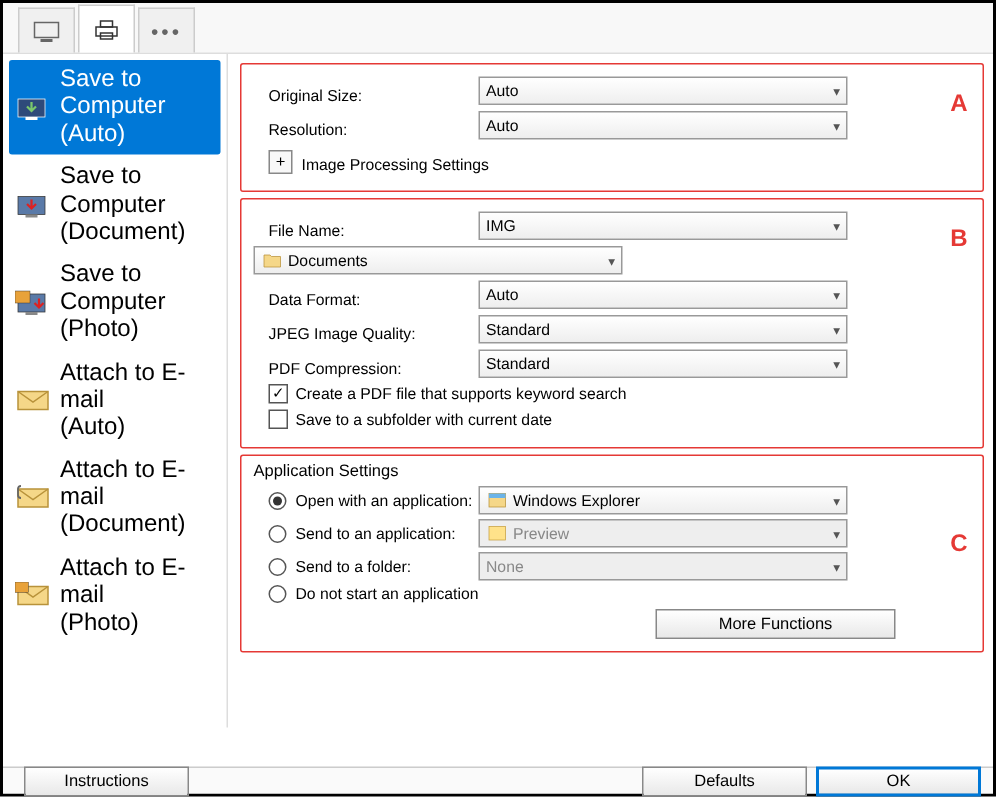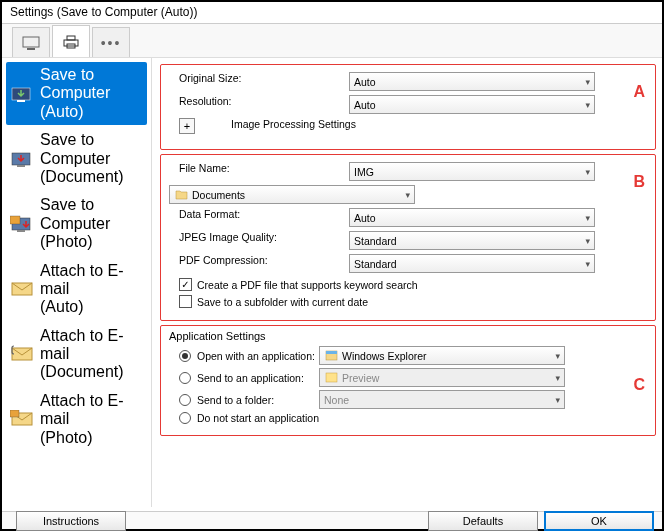--- a/index.html
+++ b/index.html
@@ -12,21 +12,21 @@
 .body { display: flex; height: 449px; }
 .sidebar { width: 150px; border-right: 1px solid #ddd; padding: 4px; }
 .side-item { display: flex; align-items: center; padding: 4px 4px; margin-bottom: 2px; cursor: pointer; border-radius: 2px; }
 .side-item.active { background: #0078d7; color: #fff; }
 .side-item .sicon { width: 26px; height: 22px; margin-right: 6px; display: flex; align-items: center; justify-content: center; }
 .side-item .slabel { font-size: 16px; line-height: 1.15; }
 .main { flex: 1; padding: 6px 6px 6px 8px; position: relative; }
 .group { border: 1px solid #e53935; border-radius: 2px; margin-bottom: 4px; padding: 4px 8px 8px 8px; position: relative; }
 .group .letter { position: absolute; right: 10px; top: 18px; color: #e53935; font-weight: bold; font-size: 16px; }
 .fieldset-label { font-size: 11px; margin-bottom: 4px; color: #000; }
-.row { display: flex; align-items: flex-start; margin: 3px 0; min-height: 20px; gap: 30px; }
+.row { display: flex; align-items: flex-end; margin: 3px 0; min-height: 20px; }
 .row .label { width: 150px; font-size: 10.5px; padding-left: 10px; }
 .row .control { flex: 1; }
 .select { width: 246px; height: 19px; border: 1px solid #999; background: linear-gradient(#fff,#eee); font-size: 10.5px; padding: 1px 4px; display: flex; align-items: center; justify-content: space-between; cursor: pointer; }
 .select.disabled { background: #eee; color: #888; }
 .select .chev { font-size: 9px; color: #555; }
 .plusbox { width: 16px; height: 16px; border: 1px solid #888; display: inline-flex; align-items: center; justify-content: center; margin-right: 6px; background: #f8f8f8; cursor: pointer; font-size: 11px; }
 .checkbox-row { padding-left: 10px; font-size: 10.5px; display: flex; align-items: center; margin: 4px 0; }
 .chk { width: 13px; height: 13px; border: 1px solid #555; margin-right: 5px; display: inline-flex; align-items: center; justify-content: center; background: #fff; cursor: pointer; font-size: 10px; line-height: 1; }
 .radio-row { display: flex; align-items: center; margin: 3px 0; }
 .radio-row .label { width: 150px; font-size: 10.5px; padding-left: 0; display: flex; align-items: center; }
@@ -38,21 +38,20 @@
 .footer { position: absolute; bottom: 0; left: 0; right: 0; height: 18px; border-top: 1px solid #ccc; display: flex; align-items: center; padding: 0 8px; background: #fafafa; }
 .footer .spacer { flex: 1; }
 .footer .btn { width: 110px; margin-left: 6px; }
 .footer .btn.primary { border: 2px solid #0078d7; }
 .icon-svg { display: block; }
 </style>
 </head>
 <body>
 
 <div class="outer">
-  <div class="titlebar">Settings (Save to Computer (Auto))</div>
 
   <div class="tabstrip">
     <div class="tab">
       <svg class="icon-svg" width="18" height="14">
           <rect x="1" y="1" width="16" height="10" fill="none" stroke="#666"></rect>
           <rect x="5" y="12" width="8" height="2" fill="#666"></rect>
         </svg>
     </div>
     <div class="tab active">
       <svg class="icon-svg" width="18" height="14">
@@ -285,20 +284,23 @@
           </div>
         </div>
 
         <div class="radio-row">
           <div class="label" style="width:auto;">
             <span class="radio"></span>
             <span>Do not start an application</span>
           </div>
         </div>
 
+        <div class="more-fn-row">
+          <div class="btn" style="width:160px;">More Functions</div>
+        </div>
       </div>
 
     </div>
   </div>
 
   <div class="footer">
     <div class="btn">Instructions</div>
     <div class="spacer"></div>
     <div class="btn">Defaults</div>
     <div class="btn primary">OK</div>

